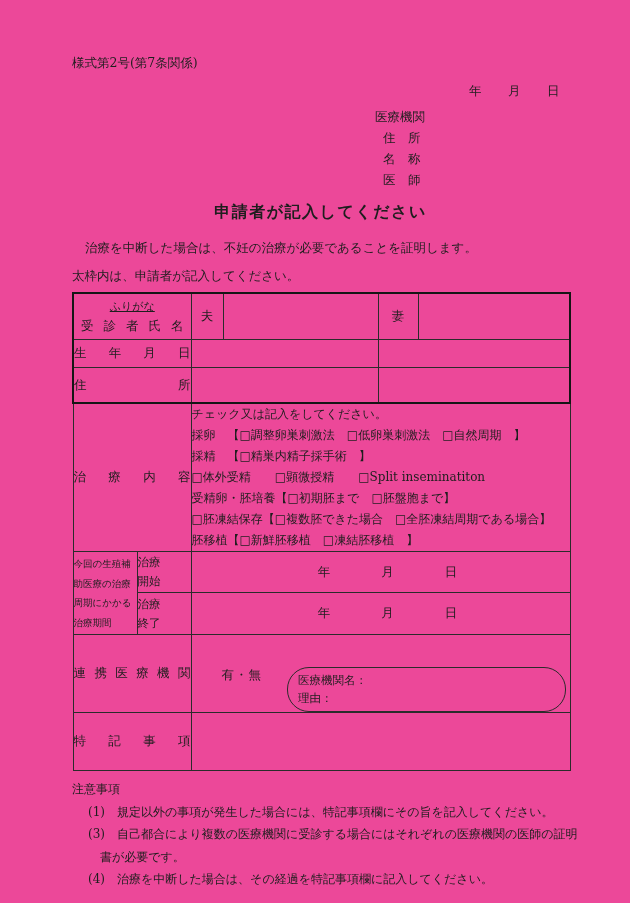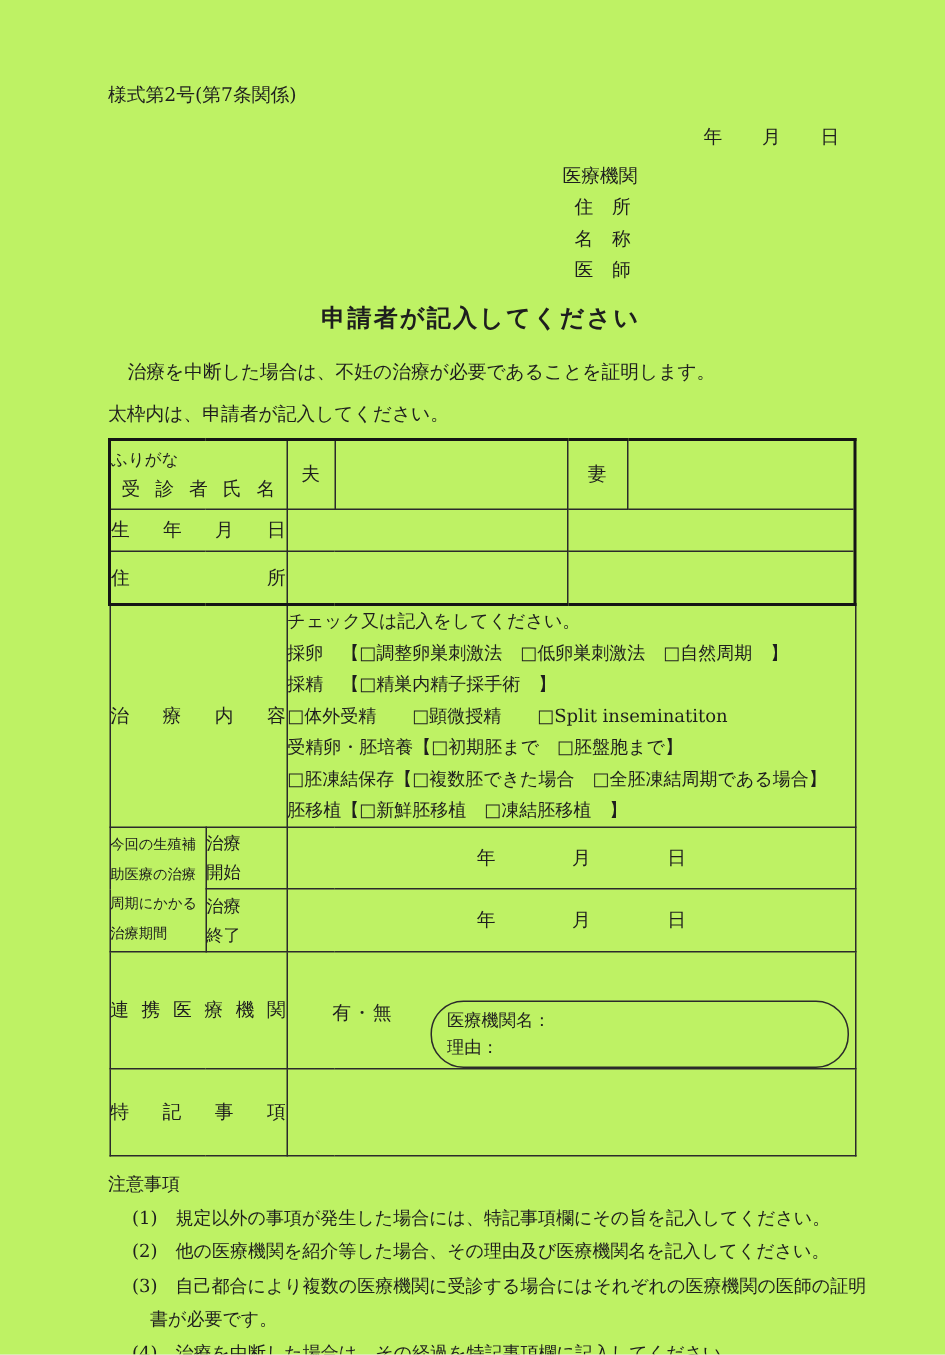--- a/index.html
+++ b/index.html
@@ -1,17 +1,17 @@
 <!DOCTYPE html>
 <html><head>
 <meta charset="utf-8">
 <style>
   html,body{margin:0;padding:0;background:#e9e9e9;}
   .page{
-    width:630px;height:903px;background:#bef264;position:relative;
+    width:630px;height:903px;background:#ec4899;position:relative;
     font-family:"DejaVu Serif","Liberation Serif",serif;
     color:#1e1e1e;font-size:12.5px;overflow:hidden;margin:0 auto;
   }
   .content{position:absolute;left:72px;top:0;width:497px;}
   .form-no{margin-top:55px;}
   .date-line{text-align:right;margin-top:11px;padding-right:9px;letter-spacing:.5px;}
   .addressee{margin-top:7px;}
   .med-block{margin-left:303px;margin-top:6px;line-height:21px;}
   .med-block .ind{padding-left:8px;}
   .doc-title{font-weight:bold;font-size:16px;letter-spacing:1.5px;text-align:center;margin-top:12px;}
@@ -22,21 +22,21 @@
   table.form td{border:1px solid #2b2b2b;padding:0;vertical-align:middle;}
   .jl{text-align:justify;text-align-last:justify;padding:0 7px;}
   .ctr{text-align:center;}
   .thick-t{border-top:2.5px solid #151515 !important;}
   .thick-l{border-left:2.5px solid #151515 !important;}
   .thick-r{border-right:2.5px solid #151515 !important;}
   .thick-b{border-bottom:2.5px solid #151515 !important;}
   tr.r1 td{height:45px;} tr.r2 td{height:27px;} tr.r3 td{height:34px;}
   tr.r4 td{height:147px;} tr.r5 td{height:40px;} tr.r6 td{height:41px;}
   tr.r7 td{height:51px;} tr.r8 td{height:57px;}
-  .furigana{text-align:left;font-size:11px;margin-bottom:4px;}
+  .furigana{text-align:center;font-size:11px;margin-bottom:4px;text-decoration:underline;}
   .name-line{text-align:justify;text-align-last:justify;padding:0 7px;}
   .treat{padding:2px 6px;line-height:21px;font-size:12px;vertical-align:middle;}
   .treat div{white-space:pre;}
   .period-lbl{font-size:9.5px;line-height:19.5px;white-space:pre;padding-left:4px;vertical-align:middle;}
   .sub-lbl{font-size:11.5px;line-height:19px;white-space:pre;padding-left:5px;}
   .dateflex{display:flex;justify-content:center;gap:51px;padding-left:14px;}
   .partner-flex{display:flex;align-items:flex-start;margin-top:32px;}
   .aru{margin-left:30px;letter-spacing:1px;white-space:pre;}
   .rbox{flex:1;margin-left:25px;margin-right:4px;border:1.3px solid #2b2b2b;border-radius:22px;
         padding:4px 10px;font-family:"DejaVu Sans","Liberation Sans",sans-serif;
@@ -147,20 +147,19 @@
         <tr class="r8">
           <td colspan="2" class="jl">特 記 事 項</td>
           <td colspan="4"></td>
         </tr>
       </tbody>
     </table>
 
     <div class="notes">
       <div class="note-head">注意事項</div>
       <div class="note-item">(1)　規定以外の事項が発生した場合には、特記事項欄にその旨を記入してください。</div>
-      <div class="note-item">(2)　他の医療機関を紹介等した場合、その理由及び医療機関名を記入してください。</div>
       <div class="note-item">(3)　自己都合により複数の医療機関に受診する場合にはそれぞれの医療機関の医師の証明
 書が必要です。</div>
       <div class="note-item">(4)　治療を中断した場合は、その経過を特記事項欄に記入してください。</div>
     </div>
 
   </div>
 </div>
 
 </body></html>

